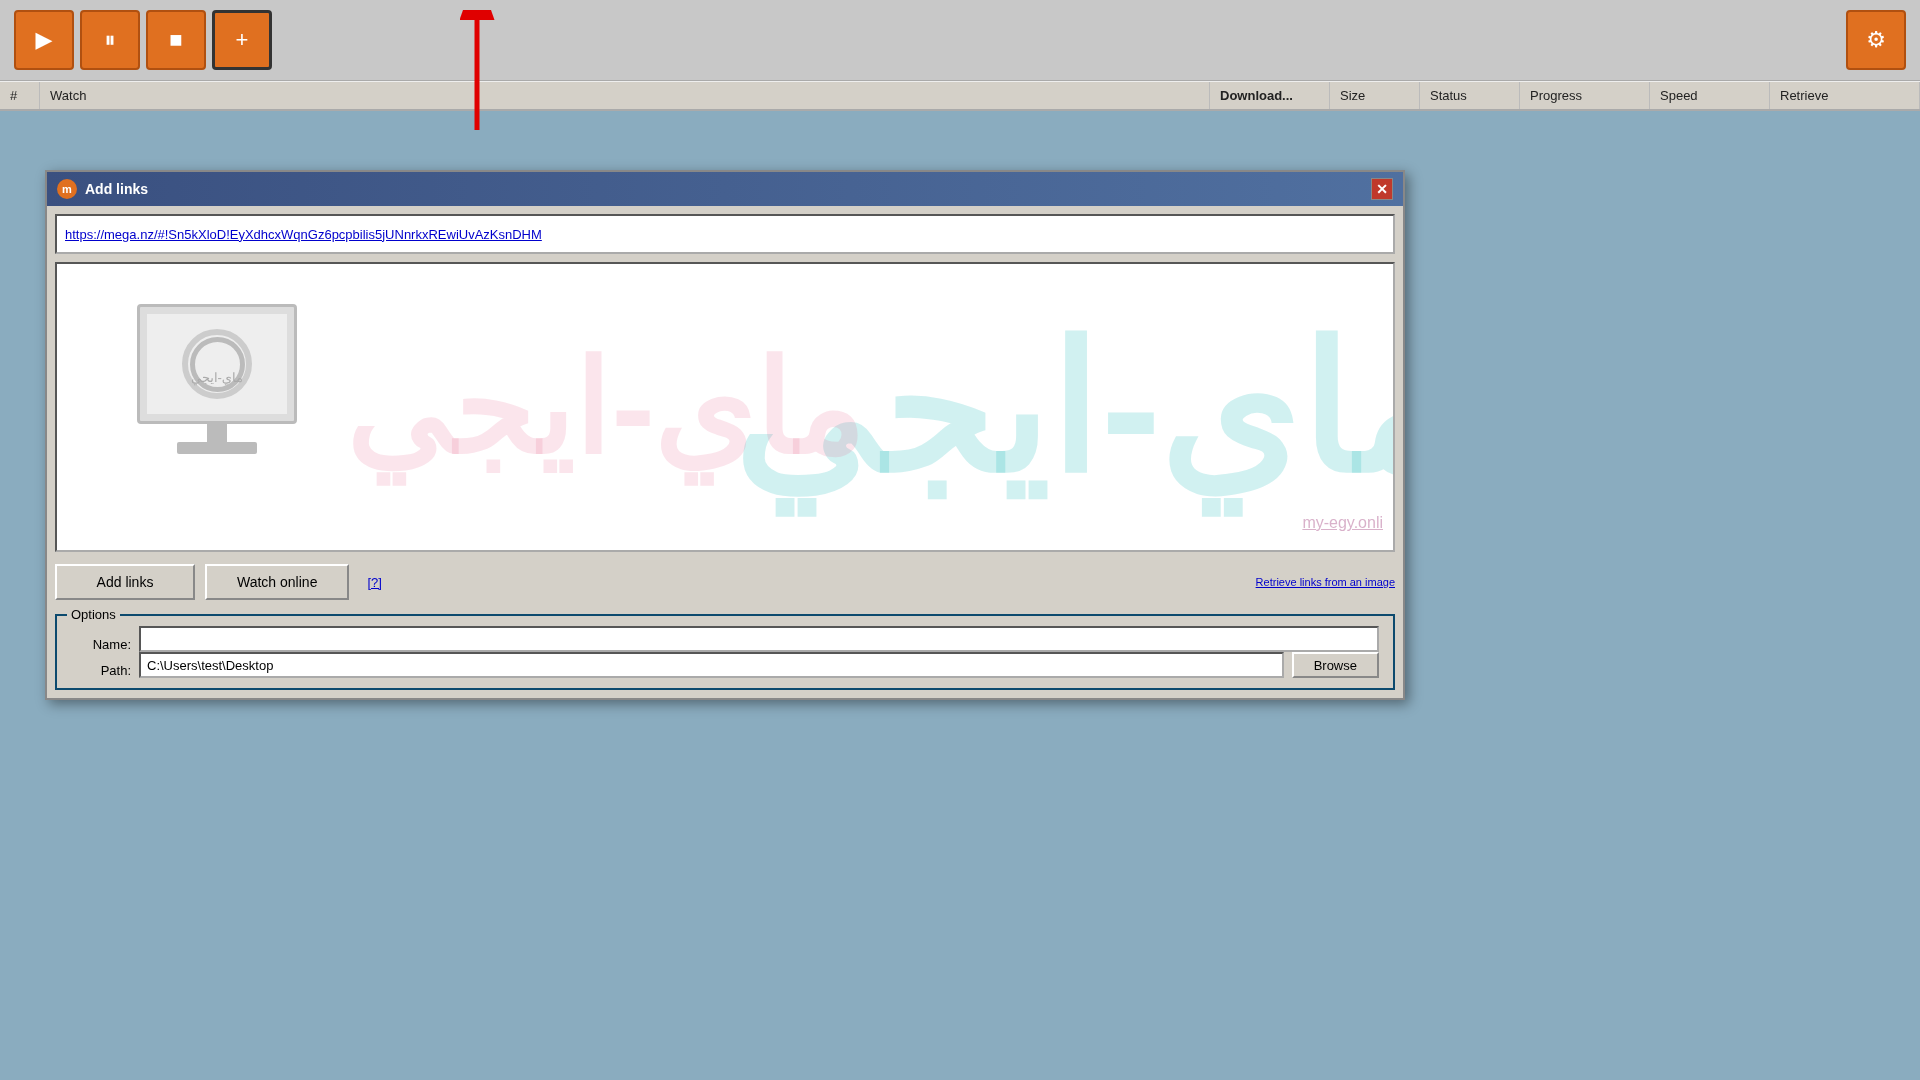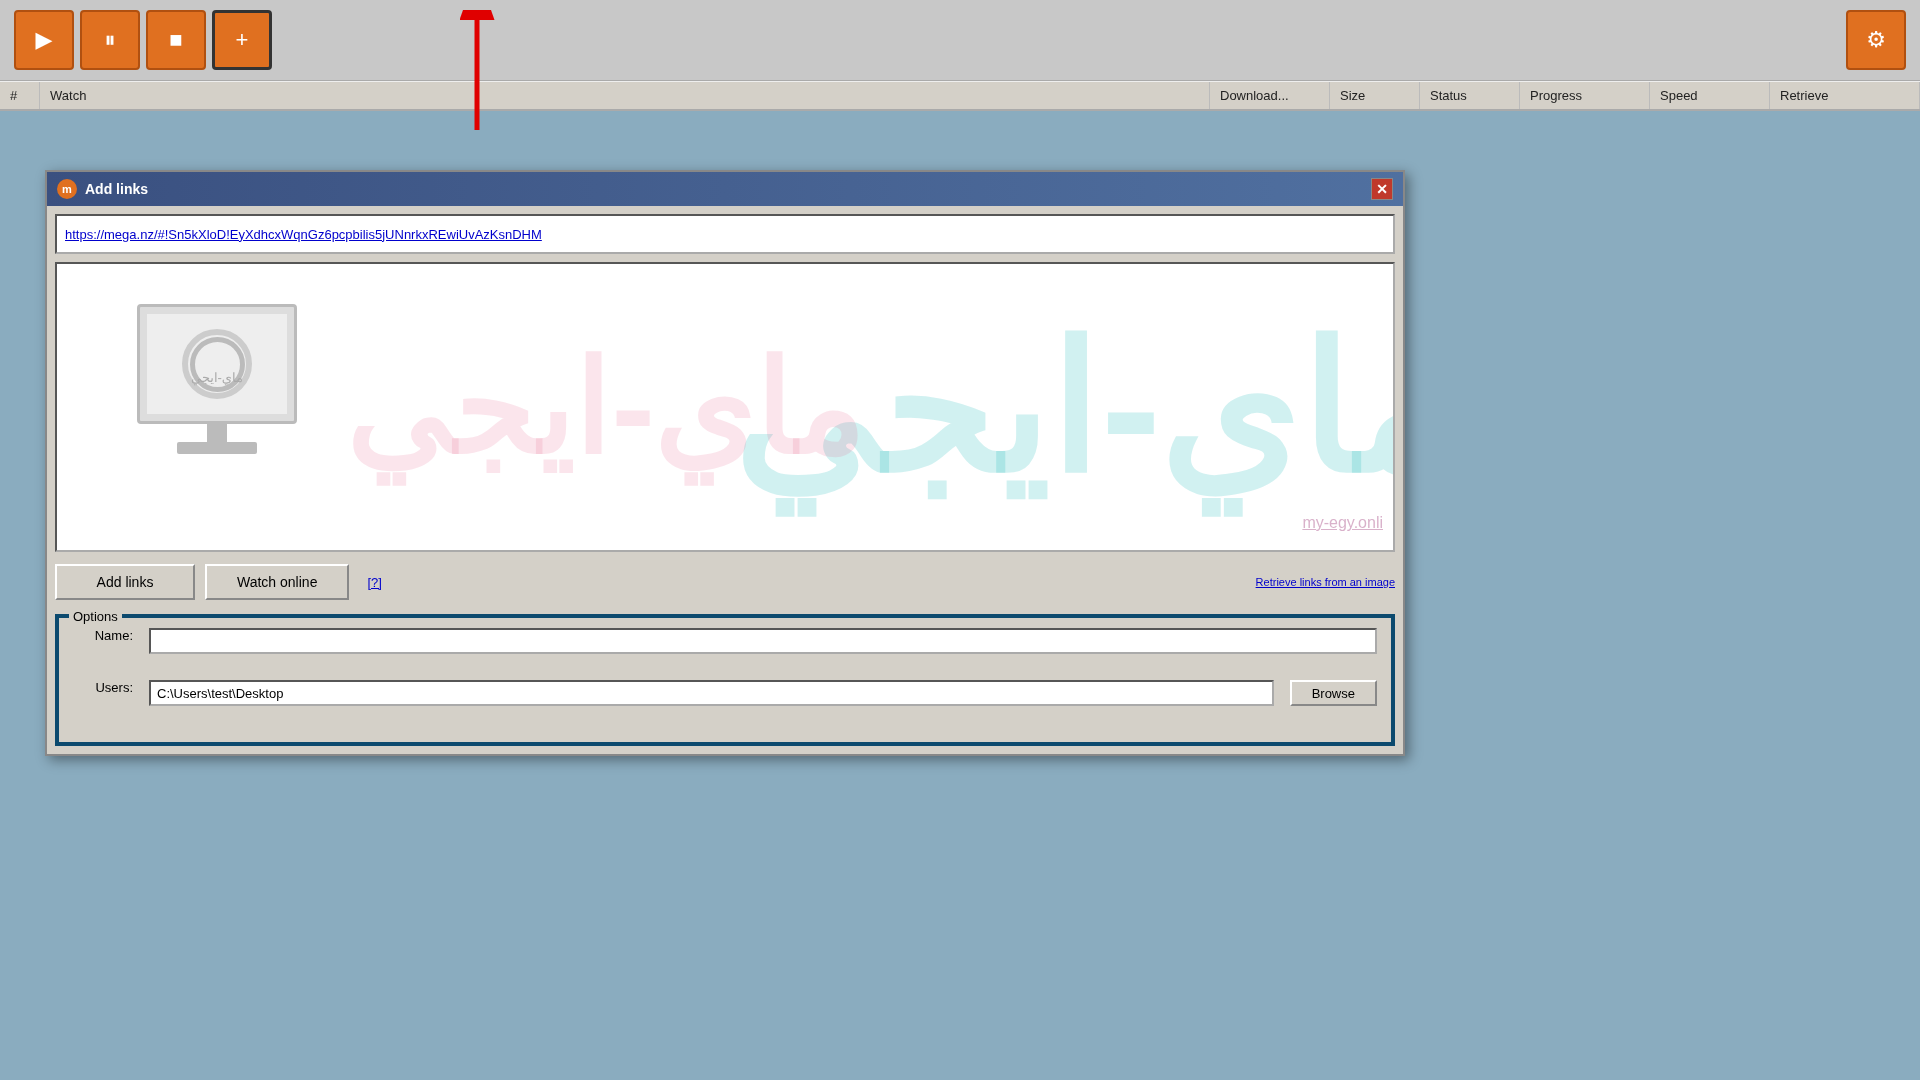--- a/index.html
+++ b/index.html
@@ -76,21 +76,21 @@
     .table-col {
       padding: 6px 10px;
       border-right: 1px solid #bbb;
       font-weight: normal;
       font-size: 13px;
       color: #222;
     }
 
     .col-hash { width: 40px; }
     .col-name { flex: 1; }
-    .col-dl { width: 120px; }
+    .col-dl { width: 120px; font-weight: bold; }
     .col-size { width: 90px; }
     .col-status { width: 100px; }
     .col-progress { width: 130px; }
     .col-speed { width: 120px; }
     .col-estimated { width: 150px; }
 
     
     .arrow-overlay {
       position: absolute;
       left: 452px;
@@ -353,40 +353,40 @@
     .retrieve-link {
       color: #0000cc;
       text-decoration: underline;
       cursor: pointer;
       font-size: 11px;
       margin-left: auto;
     }
 
     
     .options-group {
-      border: 4px solid #0c4a6e;
+      border: 2px solid #0c4a6e;
       margin-top: 14px;
       padding: 10px 14px;
       position: relative;
     }
 
     .options-legend {
       position: absolute;
       top: -9px;
       left: 10px;
       background: #d4d0c8;
       padding: 0 4px;
       font-size: 13px;
     }
 
     .options-row {
       display: flex;
-      align-items: flex-start;
-      margin-bottom: 26px;
-      gap: 16px;
+      align-items: flex-end;
+      margin-bottom: 0;
+      gap: 8px;
     }
 
     .options-label {
       width: 60px;
       text-align: right;
       font-size: 13px;
     }
 
     .options-input {
       flex: 1;
@@ -492,21 +492,21 @@
 
         <div class="options-group">
           <span class="options-legend">Options</span>
 
           <div class="options-row">
             <span class="options-label">Name:</span>
             <input class="options-input" type="text" value="" style="">
           </div>
 
           <div class="options-row">
-            <span class="options-label">Users:</span>
+            <span class="options-label">Path:</span>
             <input class="options-input" type="text" value="C:\Users\test\Desktop" style="">
             <button class="browse-btn">Browse</button>
           </div>
         </div>
 
       </div>
     </div>
   </div>
 
 </div>

